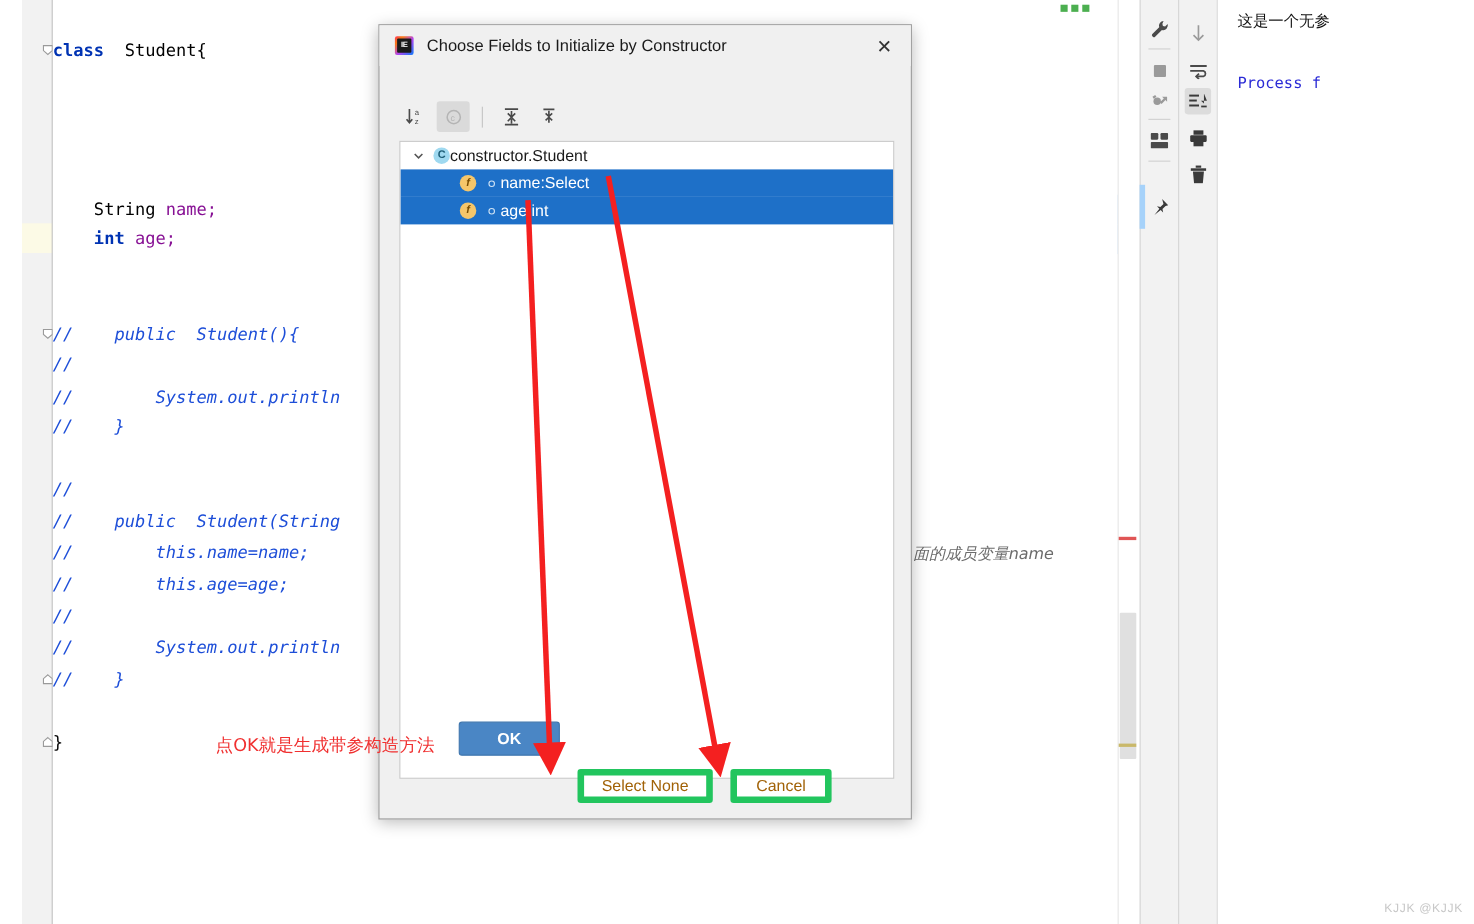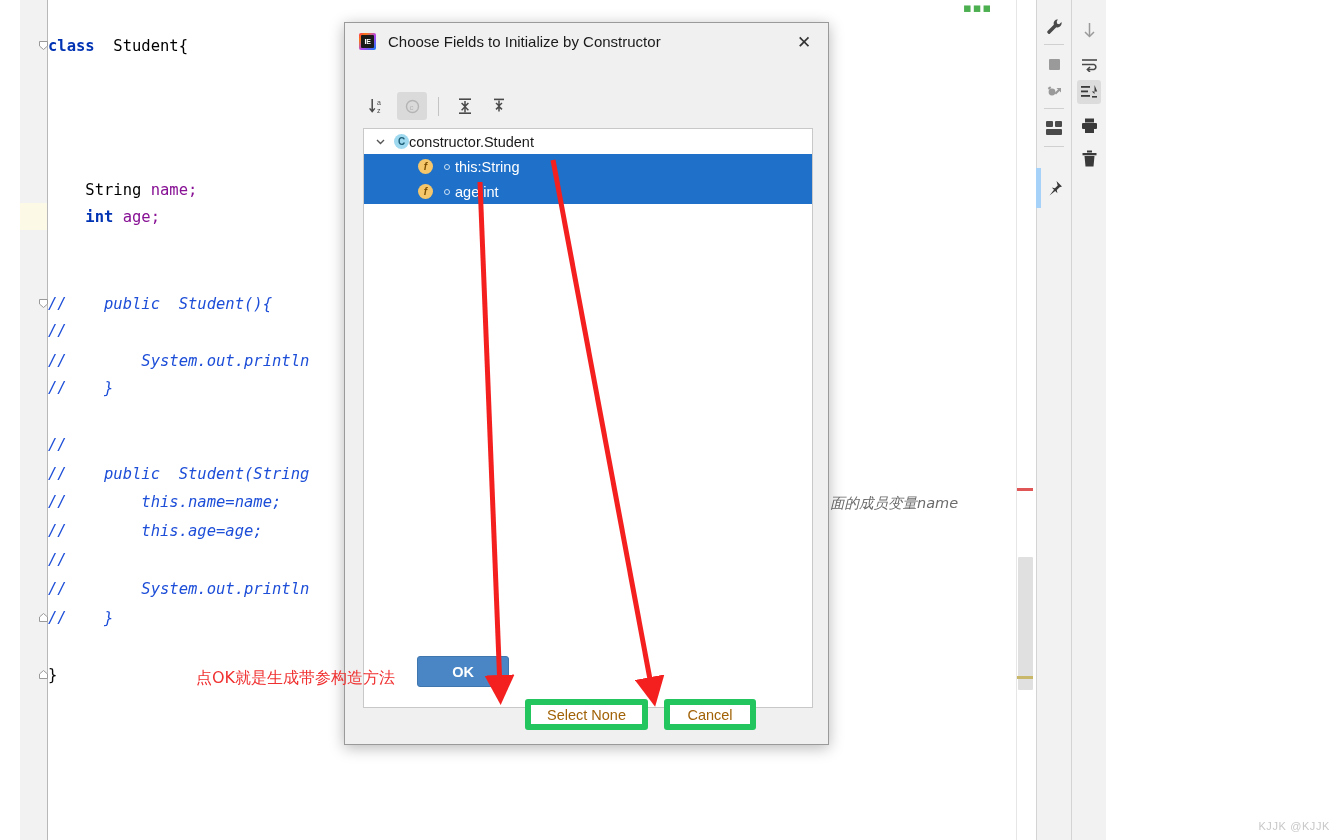--- a/index.html
+++ b/index.html
@@ -454,20 +454,24 @@
     </div>
     <div class="tb-icon" style="top:146px;">
       <svg width="15" height="17" viewBox="0 0 15 17" fill="#3a3a3a">
           <rect x="5" y="0.5" width="5" height="2"></rect>
           <rect x="0.5" y="3" width="14" height="2.3"></rect>
           <path d="M2.5 6 H12.5 L11.5 16.5 H3.5 Z"></path>
         </svg>
     </div>
   </div>
 
+  <div class="console" id="console-pane">
+      <div class="console-line cjk" style="top: 10px;">这是一个无参</div>
+      <div class="console-line proc" style="top: 66px;">Process f</div>
+    </div>
 
   <div class="dialog">
 
     <div class="dlg-titlebar">
       <div class="dlg-appicon">
         <div class="inner">IE</div>
       </div>
       <div class="dlg-title">Choose Fields to Initialize by Constructor</div>
       <div class="dlg-close">✕</div>
     </div>
@@ -513,21 +517,21 @@
           </div>
           <div class="ico-class" style="margin-left: 6px;">C</div>
           <span class="row-label">constructor.Student</span>
         </div>
         <div class="list-row selected">
           <div class="row-indent"></div>
           <div class="ico-field">f</div>
           <div class="ico-visibility" style="margin-left: 6px;">
             <span class="circ"></span>
           </div>
-          <span class="row-label">this:String</span>
+          <span class="row-label">name:Select</span>
         </div>
         <div class="list-row selected">
           <div class="row-indent"></div>
           <div class="ico-field">f</div>
           <div class="ico-visibility" style="margin-left: 6px;">
             <span class="circ"></span>
           </div>
           <span class="row-label">age:int</span>
         </div>
       </div>

